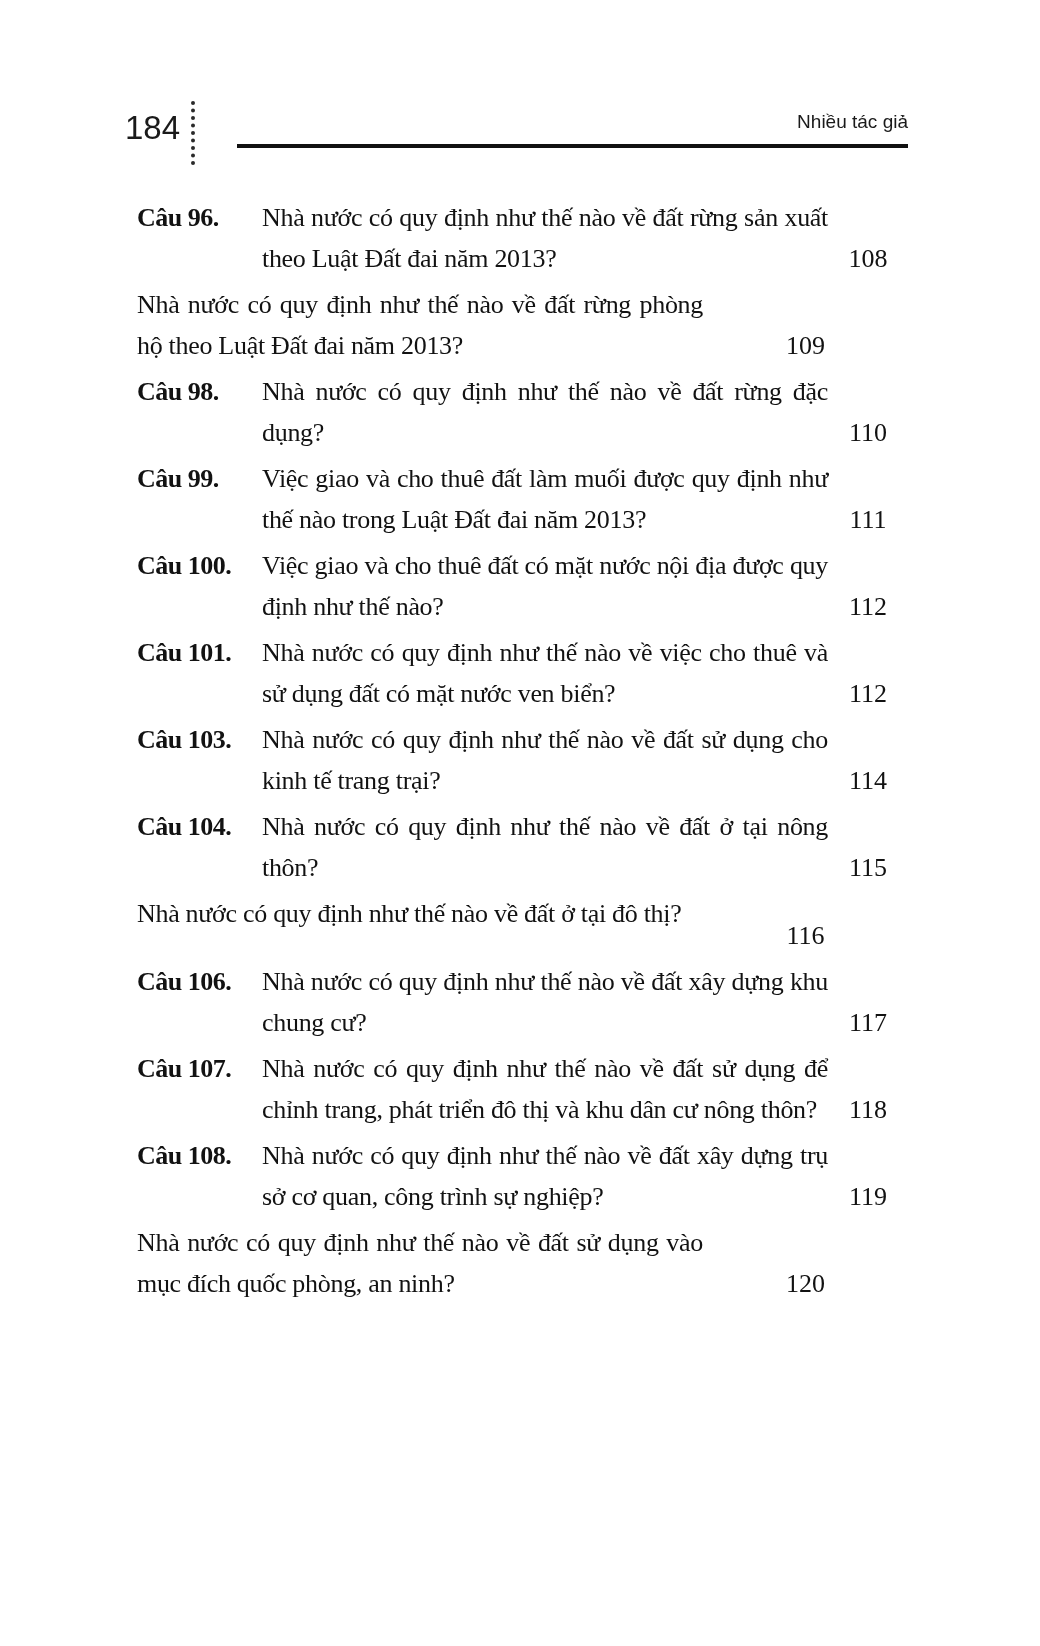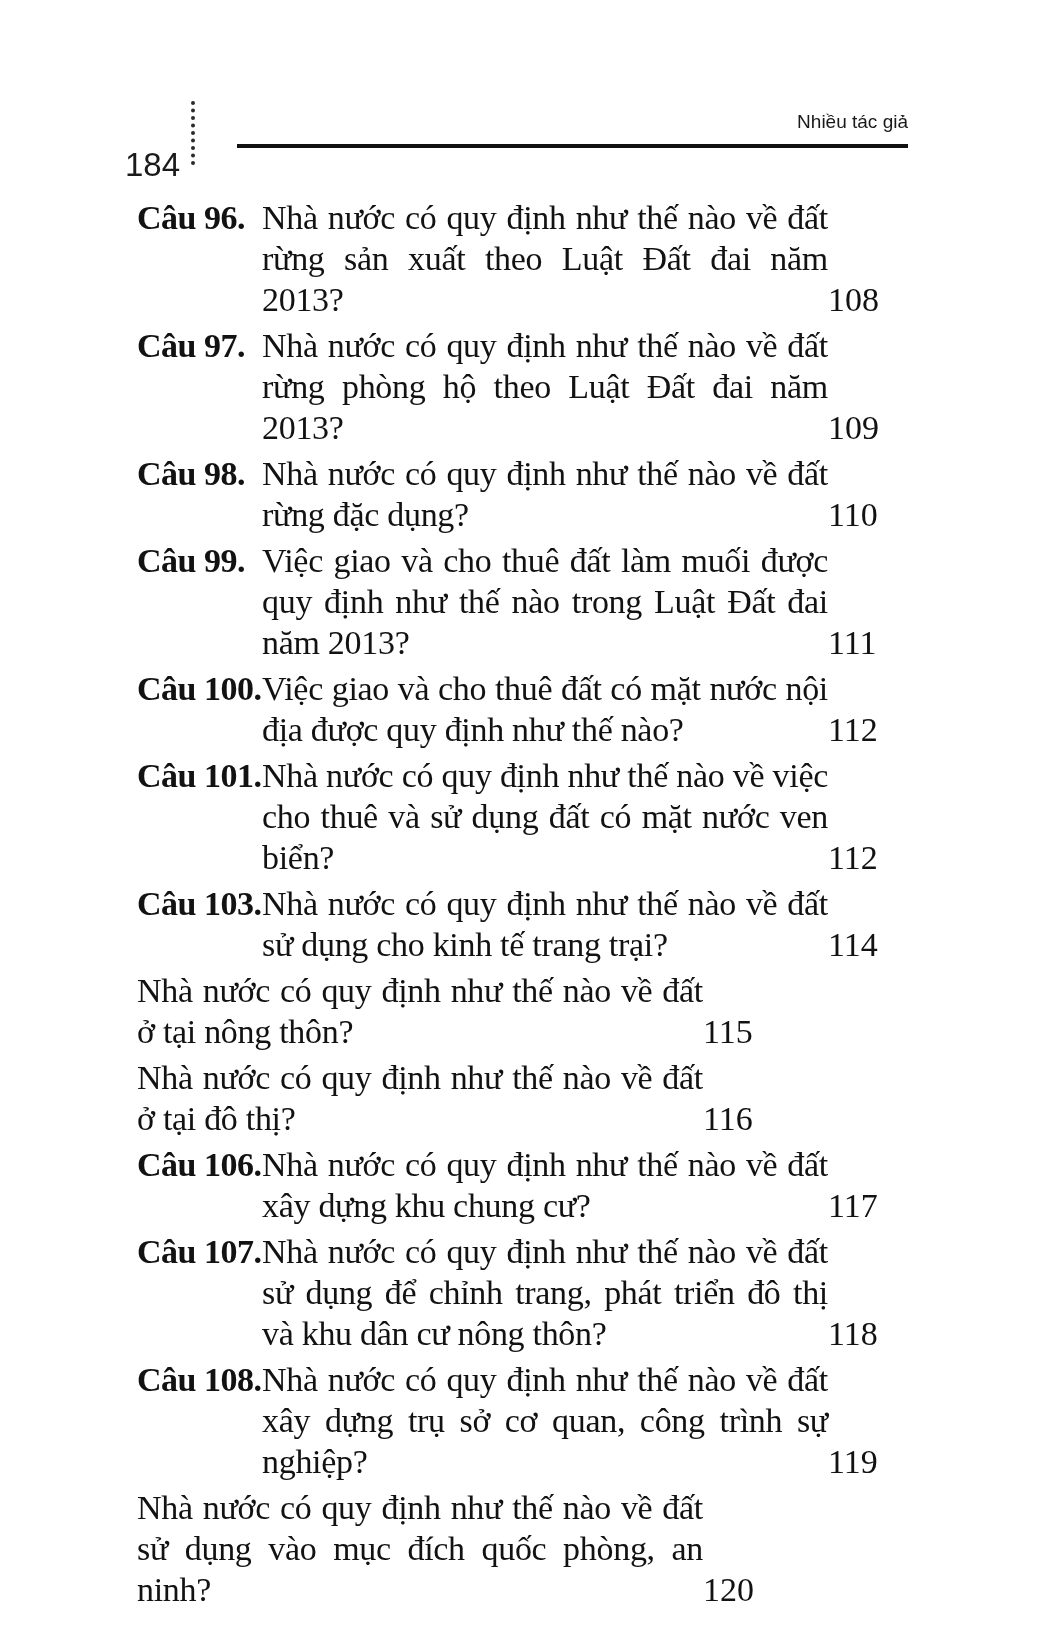--- a/index.html
+++ b/index.html
@@ -12,21 +12,20 @@
     overflow: hidden;
   }
   .page { position: absolute; inset: 0; }
 
   
   .folio {
     position: absolute; left: 125px; top: 111px;
     font-family: "Liberation Sans", "DejaVu Sans", sans-serif;
     font-size: 33px; line-height: 1; color: #1a1a1a;
     letter-spacing: 0px;
-    margin-top: 37px;
   }
   .dotline {
     position: absolute; left: 191px; top: 101px;
     height: 64px; width: 0;
     border-left: 4px dotted #2a2a2a;
   }
   .running-title {
     position: absolute; right: 132px; top: 112px;
     font-family: "Liberation Sans", "DejaVu Sans", sans-serif;
     font-size: 19px; line-height: 1; color: #1a1a1a;
@@ -37,38 +36,39 @@
   }
 
   
   .toc {
     position: absolute; left: 137px; top: 197px;
     width: 771px;
   }
   .entry {
     display: flex;
     margin-bottom: 5px;
-    font-size: 34px;
+    font-size: 26px;
     line-height: 41px;
     font-family: Liberation Serif, serif;
   }
   .entry-label {
     flex: none; width: 125px;
     font-weight: 700;
     letter-spacing: -0.5px;
   }
   .entry-question {
     flex: none; width: 566px;
     text-align: justify;
     letter-spacing: -0.3px;
   }
   .entry-page {
     flex: 1 1 auto;
-    text-align: left;
+    text-align: center;
     align-self: flex-end;
+    margin-top: 22px;
   }
 </style>
 </head>
 <body>
 
 <div class="page">
 
   <header>
     <span class="folio">184</span>
     <span class="dotline"></span>
@@ -78,21 +78,20 @@
 
   <main class="toc">
 
     <div class="entry">
       <span class="entry-label">Câu 96.</span>
       <span class="entry-question">Nhà nước có quy định như thế nào về đất rừng sản xuất theo Luật Đất đai năm 2013?</span>
       <span class="entry-page">108</span>
     </div>
 
     <div class="entry">
-      <span class="entry-label">Câu 97.</span>
       <span class="entry-question">Nhà nước có quy định như thế nào về đất rừng phòng hộ theo Luật Đất đai năm 2013?</span>
       <span class="entry-page">109</span>
     </div>
 
     <div class="entry">
       <span class="entry-label">Câu 98.</span>
       <span class="entry-question">Nhà nước có quy định như thế nào về đất rừng đặc dụng?</span>
       <span class="entry-page">110</span>
     </div>
 
@@ -115,20 +114,21 @@
     </div>
 
 
     <div class="entry">
       <span class="entry-label">Câu 103.</span>
       <span class="entry-question">Nhà nước có quy định như thế nào về đất sử dụng cho kinh tế trang trại?</span>
       <span class="entry-page">114</span>
     </div>
 
     <div class="entry">
+      <span class="entry-label">Câu 104.</span>
       <span class="entry-question">Nhà nước có quy định như thế nào về đất ở tại nông thôn?</span>
       <span class="entry-page">115</span>
     </div>
 
     <div class="entry">
       <span class="entry-question">Nhà nước có quy định như thế nào về đất ở tại đô thị?</span>
       <span class="entry-page">116</span>
     </div>
 
     <div class="entry">

